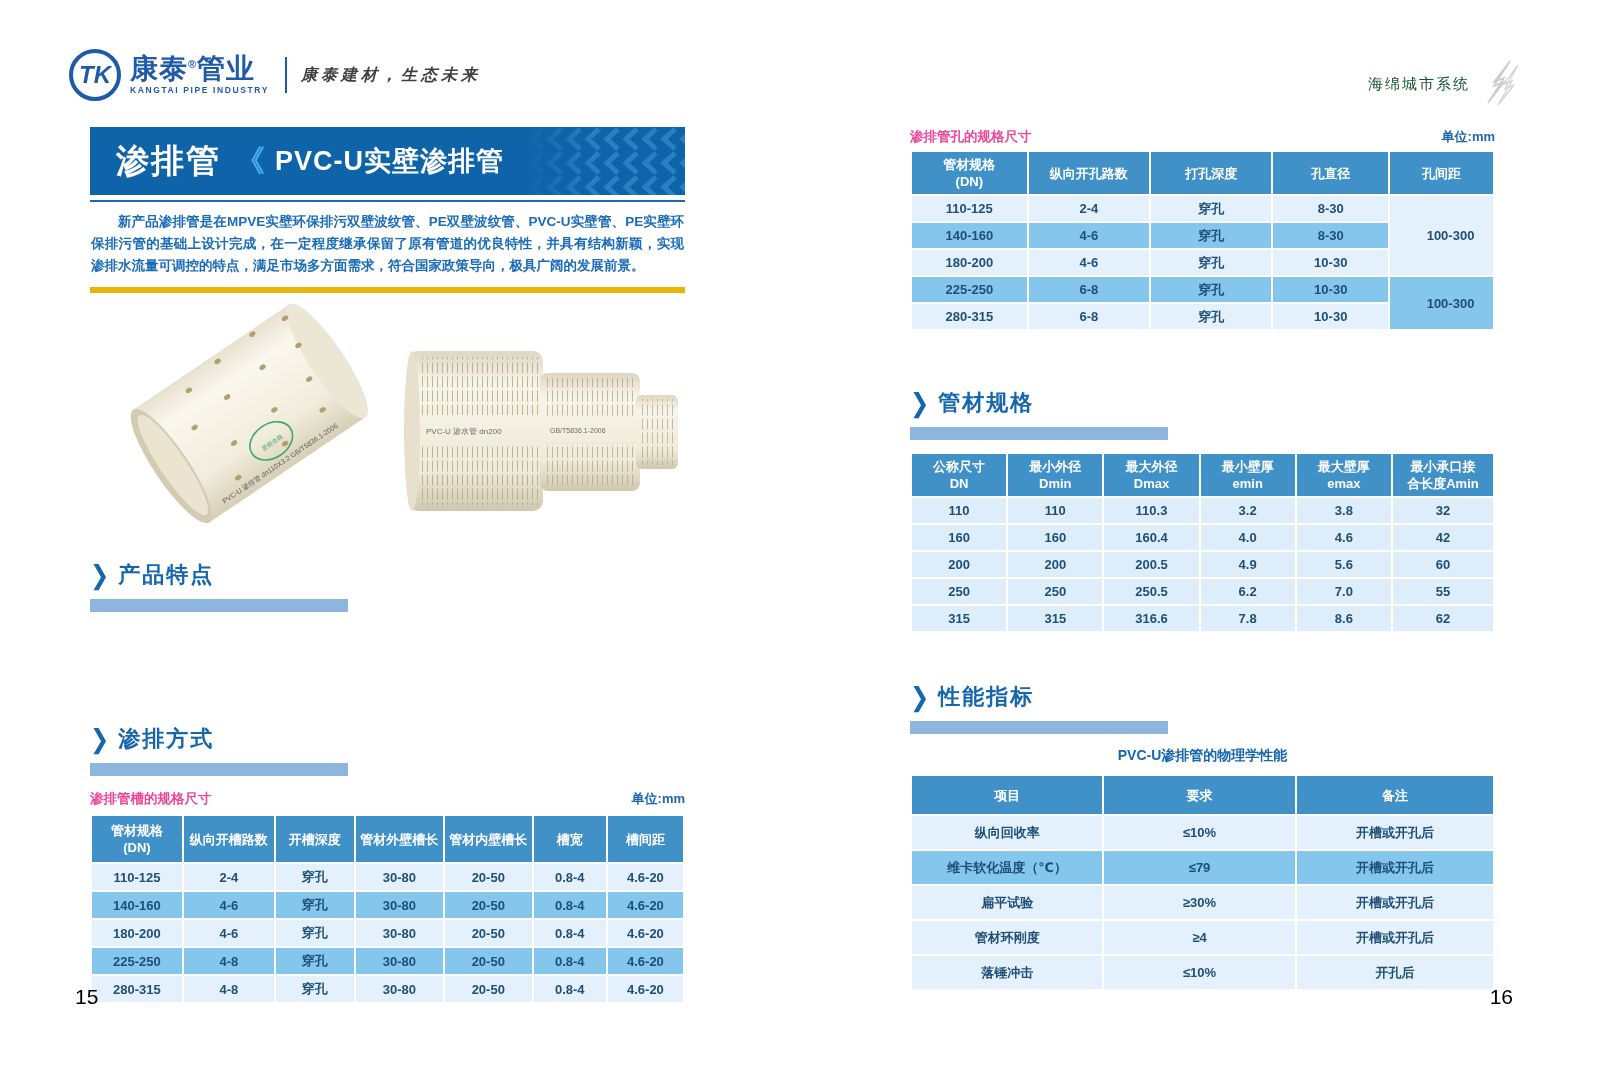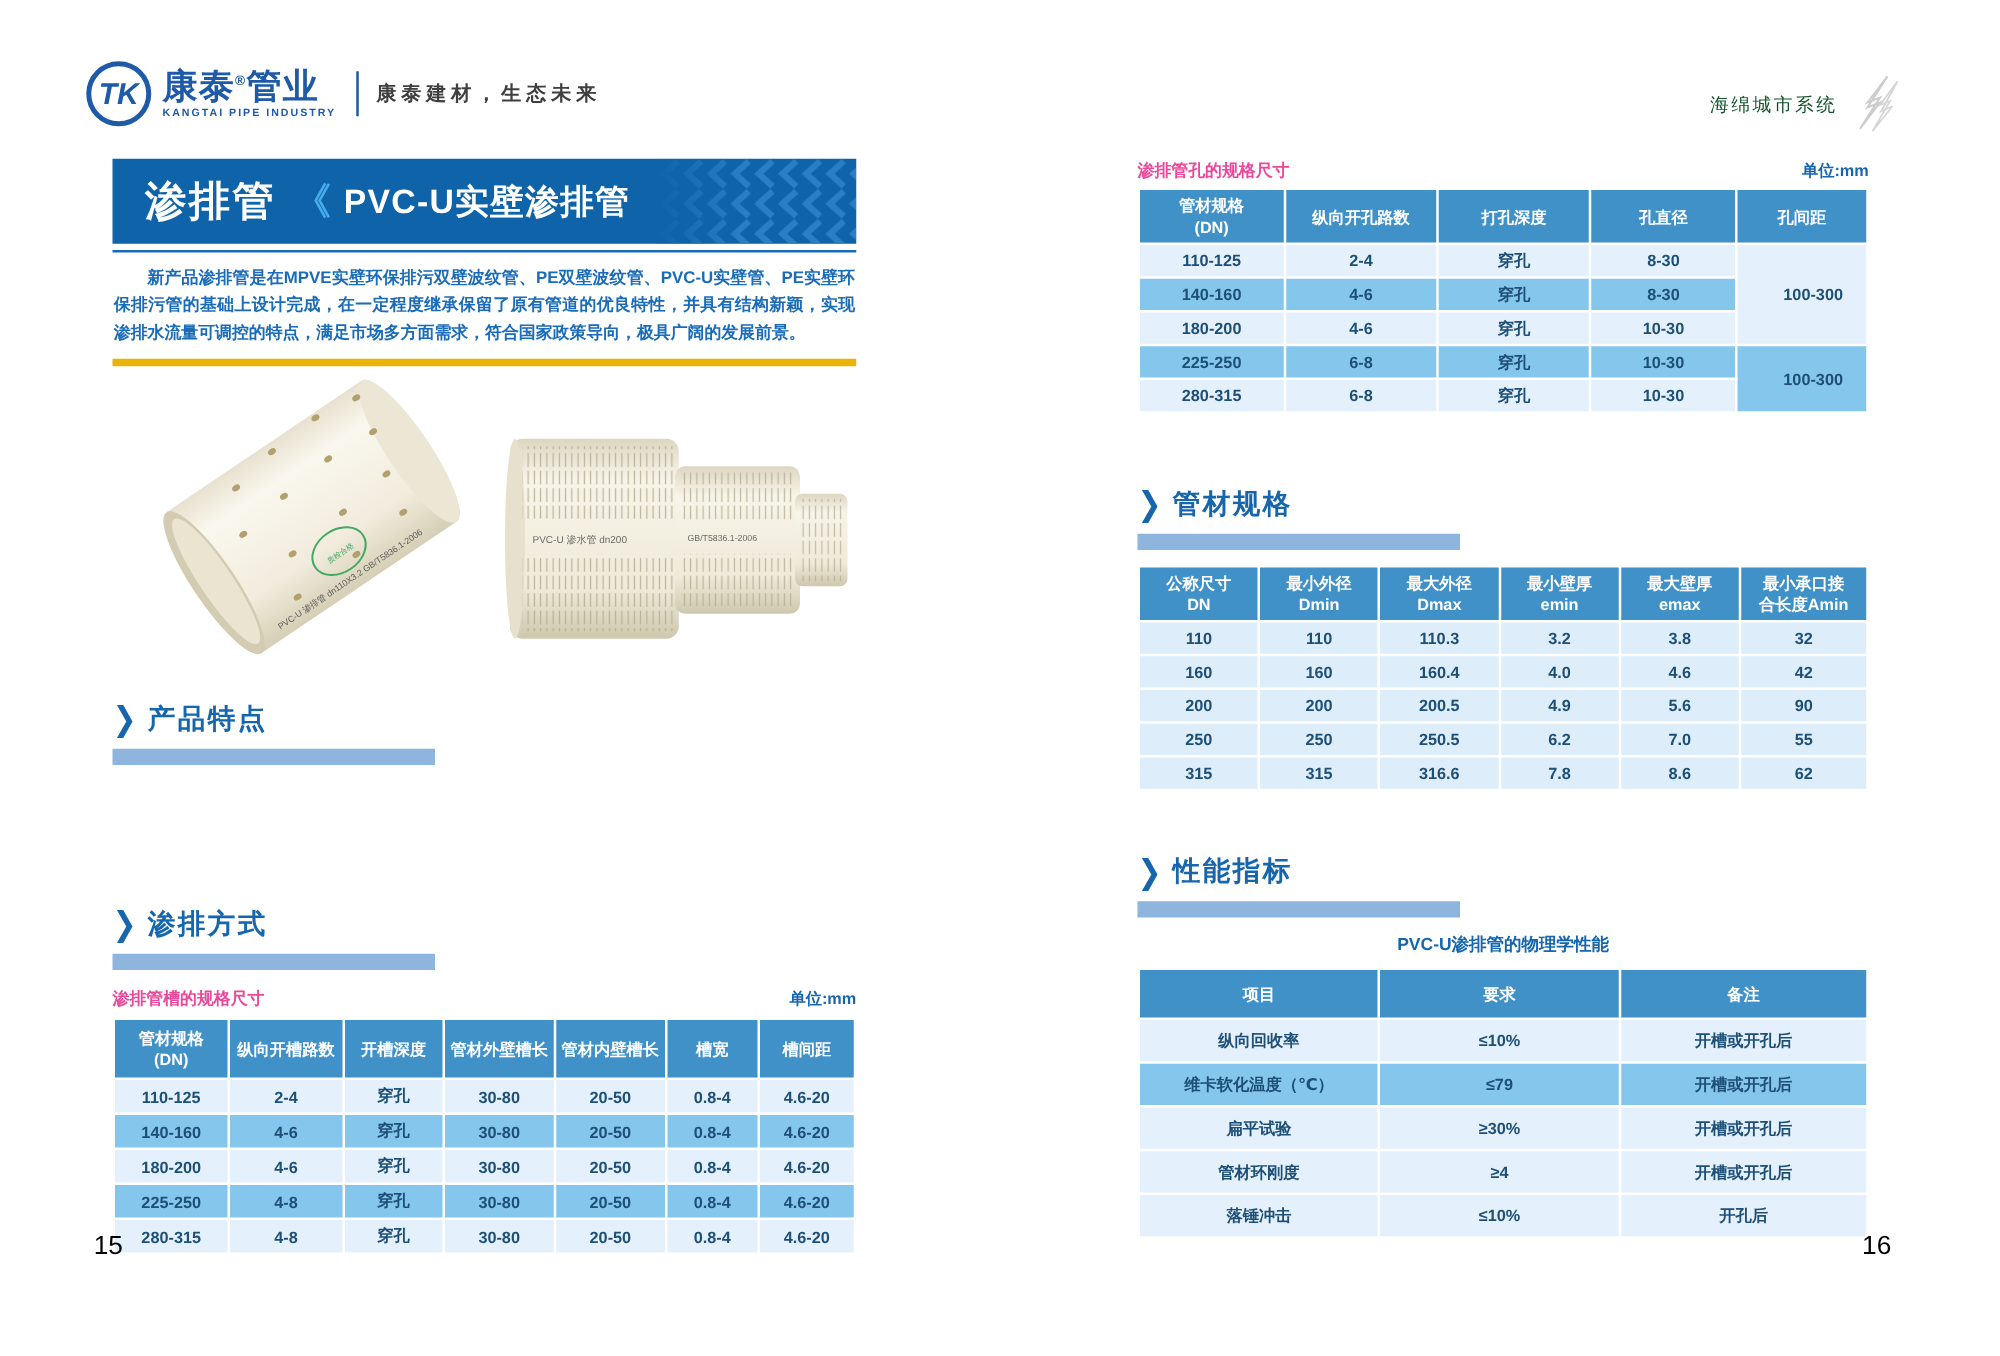--- a/index.html
+++ b/index.html
@@ -6,21 +6,21 @@
   body{font-family:"Liberation Sans","DejaVu Sans",sans-serif;}
   #sheet{position:relative;width:1600px;height:1085px;background:#fff;overflow:hidden;}
 
   
   .logo-block{position:absolute;left:68px;top:46px;display:flex;align-items:center;height:58px;}
   .logo-text{margin-left:8px;line-height:1;}
   .brand{font-size:28px;font-weight:bold;color:#1e5aa8;letter-spacing:1px;}
   .brand sup{font-size:11px;}
   .brand-sub{font-size:8.5px;color:#1e5aa8;font-weight:bold;letter-spacing:1.6px;margin-top:3px;}
   .logo-divider{width:2px;height:36px;background:#1e5aa8;margin:0 14px 0 16px;}
-  .slogan{font-size:16px;font-weight:bold;color:#3f3f3f;letter-spacing:4px;}
+  .slogan{font-size:16px;font-weight:bold;color:#3f3f3f;letter-spacing:4px;font-style:italic;}
   .top-right{position:absolute;right:78px;top:58px;display:flex;align-items:center;gap:10px;}
   .top-right-label{font-size:15px;color:#14532d;letter-spacing:2px;}
 
   
   .col-left{position:absolute;left:90px;top:0;width:595px;}
   .col-right{position:absolute;left:910px;top:0;width:585px;}
 
   
   .banner{position:absolute;left:0;top:127px;width:595px;height:68px;background:#0f63a8;display:flex;align-items:center;overflow:hidden;}
   .banner-title{color:#fff;font-size:33px;font-weight:bold;margin-left:26px;letter-spacing:2px;white-space:nowrap;z-index:2;}
@@ -391,21 +391,21 @@
               <td>4.0</td>
               <td>4.6</td>
               <td>42</td>
             </tr>
             <tr>
               <td>200</td>
               <td>200</td>
               <td>200.5</td>
               <td>4.9</td>
               <td>5.6</td>
-              <td>90</td>
+              <td>60</td>
             </tr>
             <tr>
               <td>250</td>
               <td>250</td>
               <td>250.5</td>
               <td>6.2</td>
               <td>7.0</td>
               <td>55</td>
             </tr>
             <tr>

